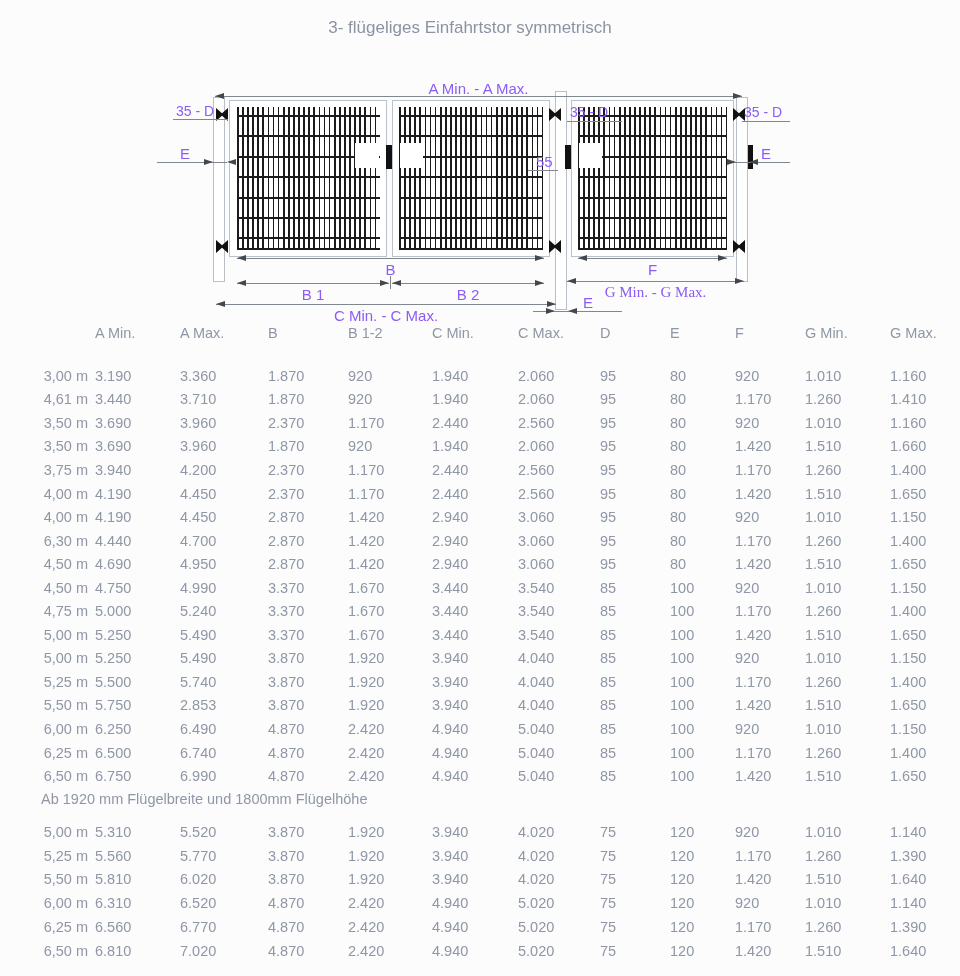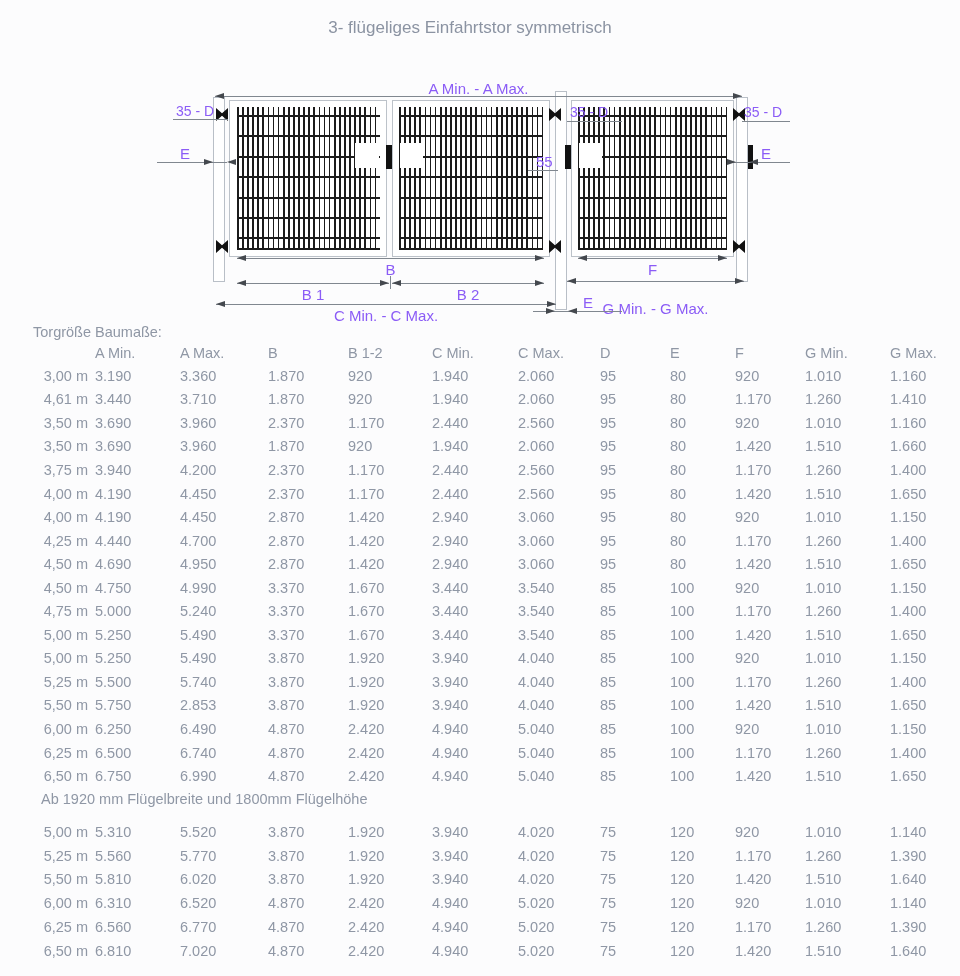--- a/index.html
+++ b/index.html
@@ -138,33 +138,29 @@
     <div class="dlab ctr" style="left:216px;top:307px;width:340px;">C Min. - C Max.</div>
 
     <div class="dl" style="left:578px;top:258px;width:149px;"></div>
     <div class="ar arL" style="left:578px;top:255px;"></div>
     <div class="ar arR" style="left:718px;top:255px;"></div>
     <div class="dlab ctr" style="left:578px;top:261px;width:149px;">F</div>
 
     <div class="dl" style="left:567px;top:281px;width:177px;"></div>
     <div class="ar arL" style="left:567px;top:278px;"></div>
     <div class="ar arR" style="left:735px;top:278px;"></div>
-    <div class="dlab ctr" style="left:567px;top:300px;width:177px;">G Min. - G Max.</div>
+    <div class="dlab ctr" style="left:567px;top:284px;width:177px;font-family:Liberation Serif, serif;">G Min. - G Max.</div>
 
     <div class="dlab" style="left:583px;top:294px;">E</div>
     <div class="dl" style="left:533px;top:311px;width:89px;"></div>
     <div class="ar arR" style="left:546px;top:308px;"></div>
     <div class="ar arL" style="left:568px;top:308px;"></div>
   </div>
 
   <div class="table-wrap">
-    <div class="thead">
-      <span class="c c0">Torgröße</span>
-      <span class="c gh2">Baumaße:</span>
-    </div>
     <div class="thead" id="colhead">
         <span class="c c0"></span>
         <span class="c c1">A Min.</span>
         <span class="c c2">A Max.</span>
         <span class="c c3">B</span>
         <span class="c c4">B 1-2</span>
         <span class="c c5">C Min.</span>
         <span class="c c6">C Max.</span>
         <span class="c c7">D</span>
         <span class="c c8">E</span>
@@ -265,21 +261,21 @@
           <span class="c c4">1.420</span>
           <span class="c c5">2.940</span>
           <span class="c c6">3.060</span>
           <span class="c c7">95</span>
           <span class="c c8">80</span>
           <span class="c c9">920</span>
           <span class="c c10">1.010</span>
           <span class="c c11">1.150</span>
         </div>
         <div class="trow">
-          <span class="c c0">4,25 m</span>
+          <span class="c c0">6,30 m</span>
           <span class="c c1">4.440</span>
           <span class="c c2">4.700</span>
           <span class="c c3">2.870</span>
           <span class="c c4">1.420</span>
           <span class="c c5">2.940</span>
           <span class="c c6">3.060</span>
           <span class="c c7">95</span>
           <span class="c c8">80</span>
           <span class="c c9">1.170</span>
           <span class="c c10">1.260</span>

